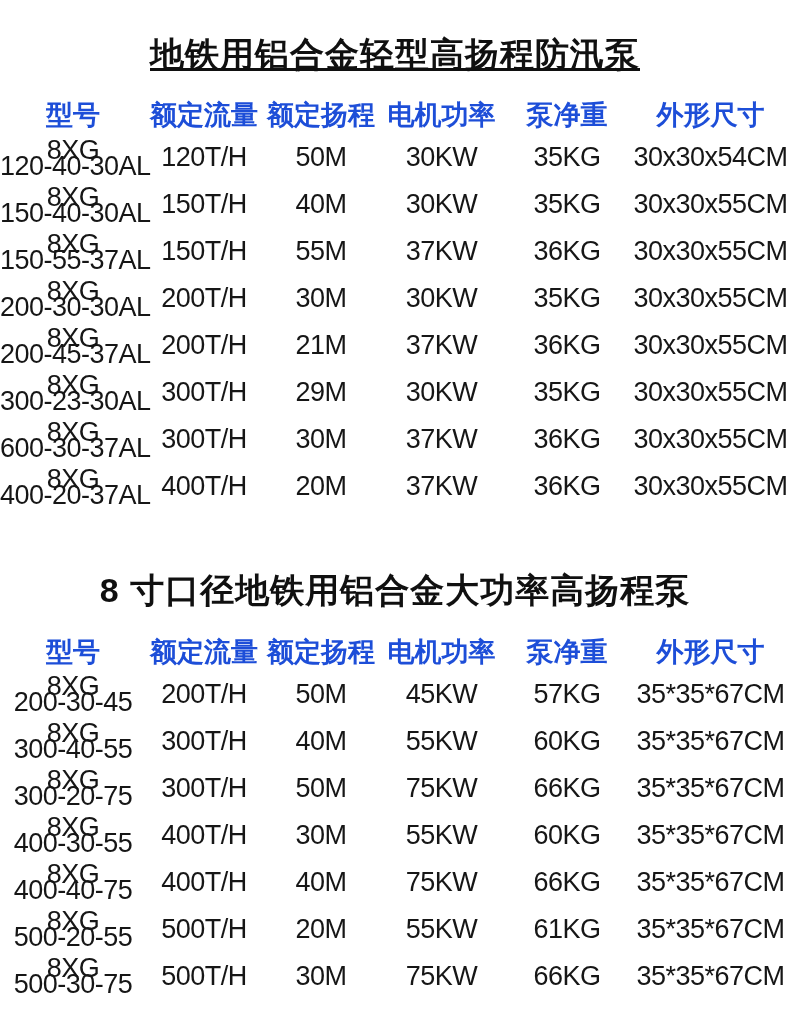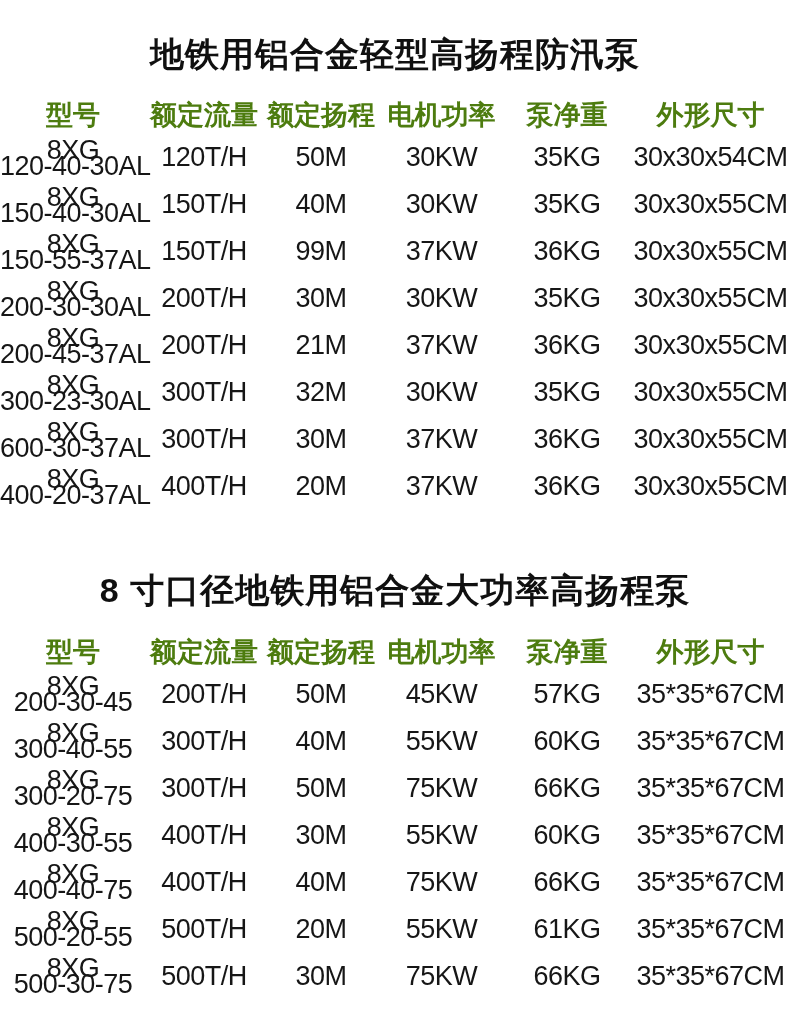--- a/index.html
+++ b/index.html
@@ -14,36 +14,36 @@
   }
   .title {
     margin: 0;
     text-align: center;
     font-weight: 700;
     font-size: 34px;
     line-height: 1.1;
     letter-spacing: 1px;
     color: #101010;
   }
-  .section-1 .title { padding-top: 36px; }
+  .section-1 .title { padding-top: 36px; text-decoration: underline; }
   .section-2 .title { padding-top: 62px; }
   table.spec {
     width: 790px;
     border-collapse: collapse;
     table-layout: fixed;
     margin-top: 23px;
   }
   table.spec th {
     font-size: 27px;
     font-weight: 700;
     text-align: center;
     padding: 0;
     height: 38px;
     vertical-align: middle;
-    color: #4d7c0f;
+    color: #1d4ed8;
     margin-left: 44px;
   }
   table.spec td {
     font-size: 27px;
     font-weight: 400;
     text-align: center;
     padding: 0;
     height: 47px;
     vertical-align: middle;
     letter-spacing: -0.5px;
@@ -102,21 +102,21 @@
           <td>30KW</td>
           <td>35KG</td>
           <td class="dim">30x30x55CM</td>
         </tr>
         <tr>
           <td class="model">
               <span class="ml">8XG</span>
               <span class="ml">150-55-37AL</span>
             </td>
           <td>150T/H</td>
-          <td>99M</td>
+          <td>55M</td>
           <td>37KW</td>
           <td>36KG</td>
           <td class="dim">30x30x55CM</td>
         </tr>
         <tr>
           <td class="model">
               <span class="ml">8XG</span>
               <span class="ml">200-30-30AL</span>
             </td>
           <td>200T/H</td>
@@ -135,21 +135,21 @@
           <td>37KW</td>
           <td>36KG</td>
           <td class="dim">30x30x55CM</td>
         </tr>
         <tr>
           <td class="model">
               <span class="ml">8XG</span>
               <span class="ml">300-23-30AL</span>
             </td>
           <td>300T/H</td>
-          <td>32M</td>
+          <td>29M</td>
           <td>30KW</td>
           <td>35KG</td>
           <td class="dim">30x30x55CM</td>
         </tr>
         <tr>
           <td class="model">
               <span class="ml">8XG</span>
               <span class="ml">600-30-37AL</span>
             </td>
           <td>300T/H</td>

